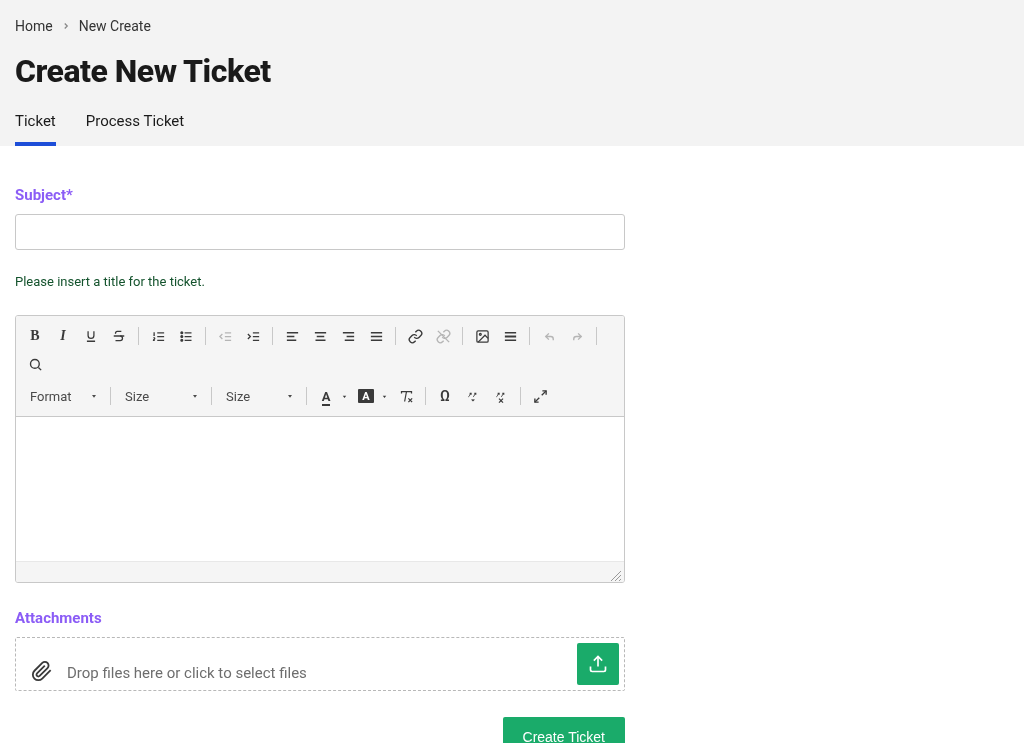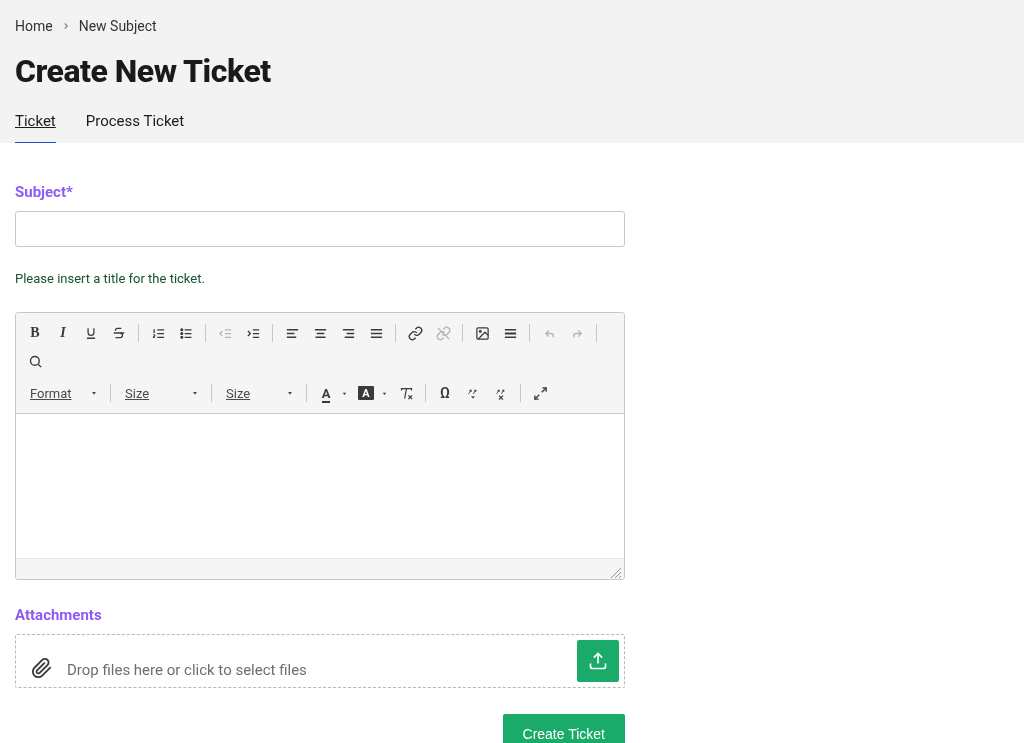--- a/index.html
+++ b/index.html
@@ -34,22 +34,21 @@
     display: flex;
     gap: 30px;
     font-size: 15px;
   }
   .tab {
     padding-bottom: 12px;
     cursor: pointer;
     color: #1a1a1a;
   }
   .tab.active {
-    border-bottom: 1px solid #1d4ed8;
-    text-decoration: underline;
+    border-bottom: 4px solid #1d4ed8;
   }
   .form-region {
     padding: 40px 15px 20px 15px;
     max-width: 640px;
   }
   .form-group { margin-bottom: 26px; }
   .form-label {
     font-weight: 700;
     font-size: 15px;
     color: #8b5cf6;
@@ -110,21 +109,20 @@
     height: 26px;
     display: inline-flex;
     align-items: center;
     justify-content: space-between;
     padding: 0 6px 0 8px;
     font-size: 13px;
     color: #4a4a4a;
     cursor: pointer;
     border-radius: 3px;
     gap: 6px;
-    text-decoration: underline;
   }
   .tb-select .caret svg { display:block; }
   .tb-mini-caret { margin-left: -4px; }
   .editor-body {
     height: 145px;
     background: #fff;
     border-bottom: 1px solid #e8e8e8;
   }
   .editor-footer {
     height: 20px;
@@ -201,21 +199,21 @@
 <body>
 
 <div class="header-region">
   <div class="breadcrumb">
     <span>Home</span>
     <span class="sep">
       <svg width="10" height="10" viewBox="0 0 24 24" fill="none" stroke="#888" stroke-width="3">
           <polyline points="9 18 15 12 9 6"></polyline>
         </svg>
     </span>
-    <span>New Subject</span>
+    <span>New Create</span>
   </div>
 
   <h1 class="page-title">Create New Ticket</h1>
 
   <div class="tabs">
     <div class="tab active">Ticket</div>
     <div class="tab">Process Ticket</div>
   </div>
 </div>
 

